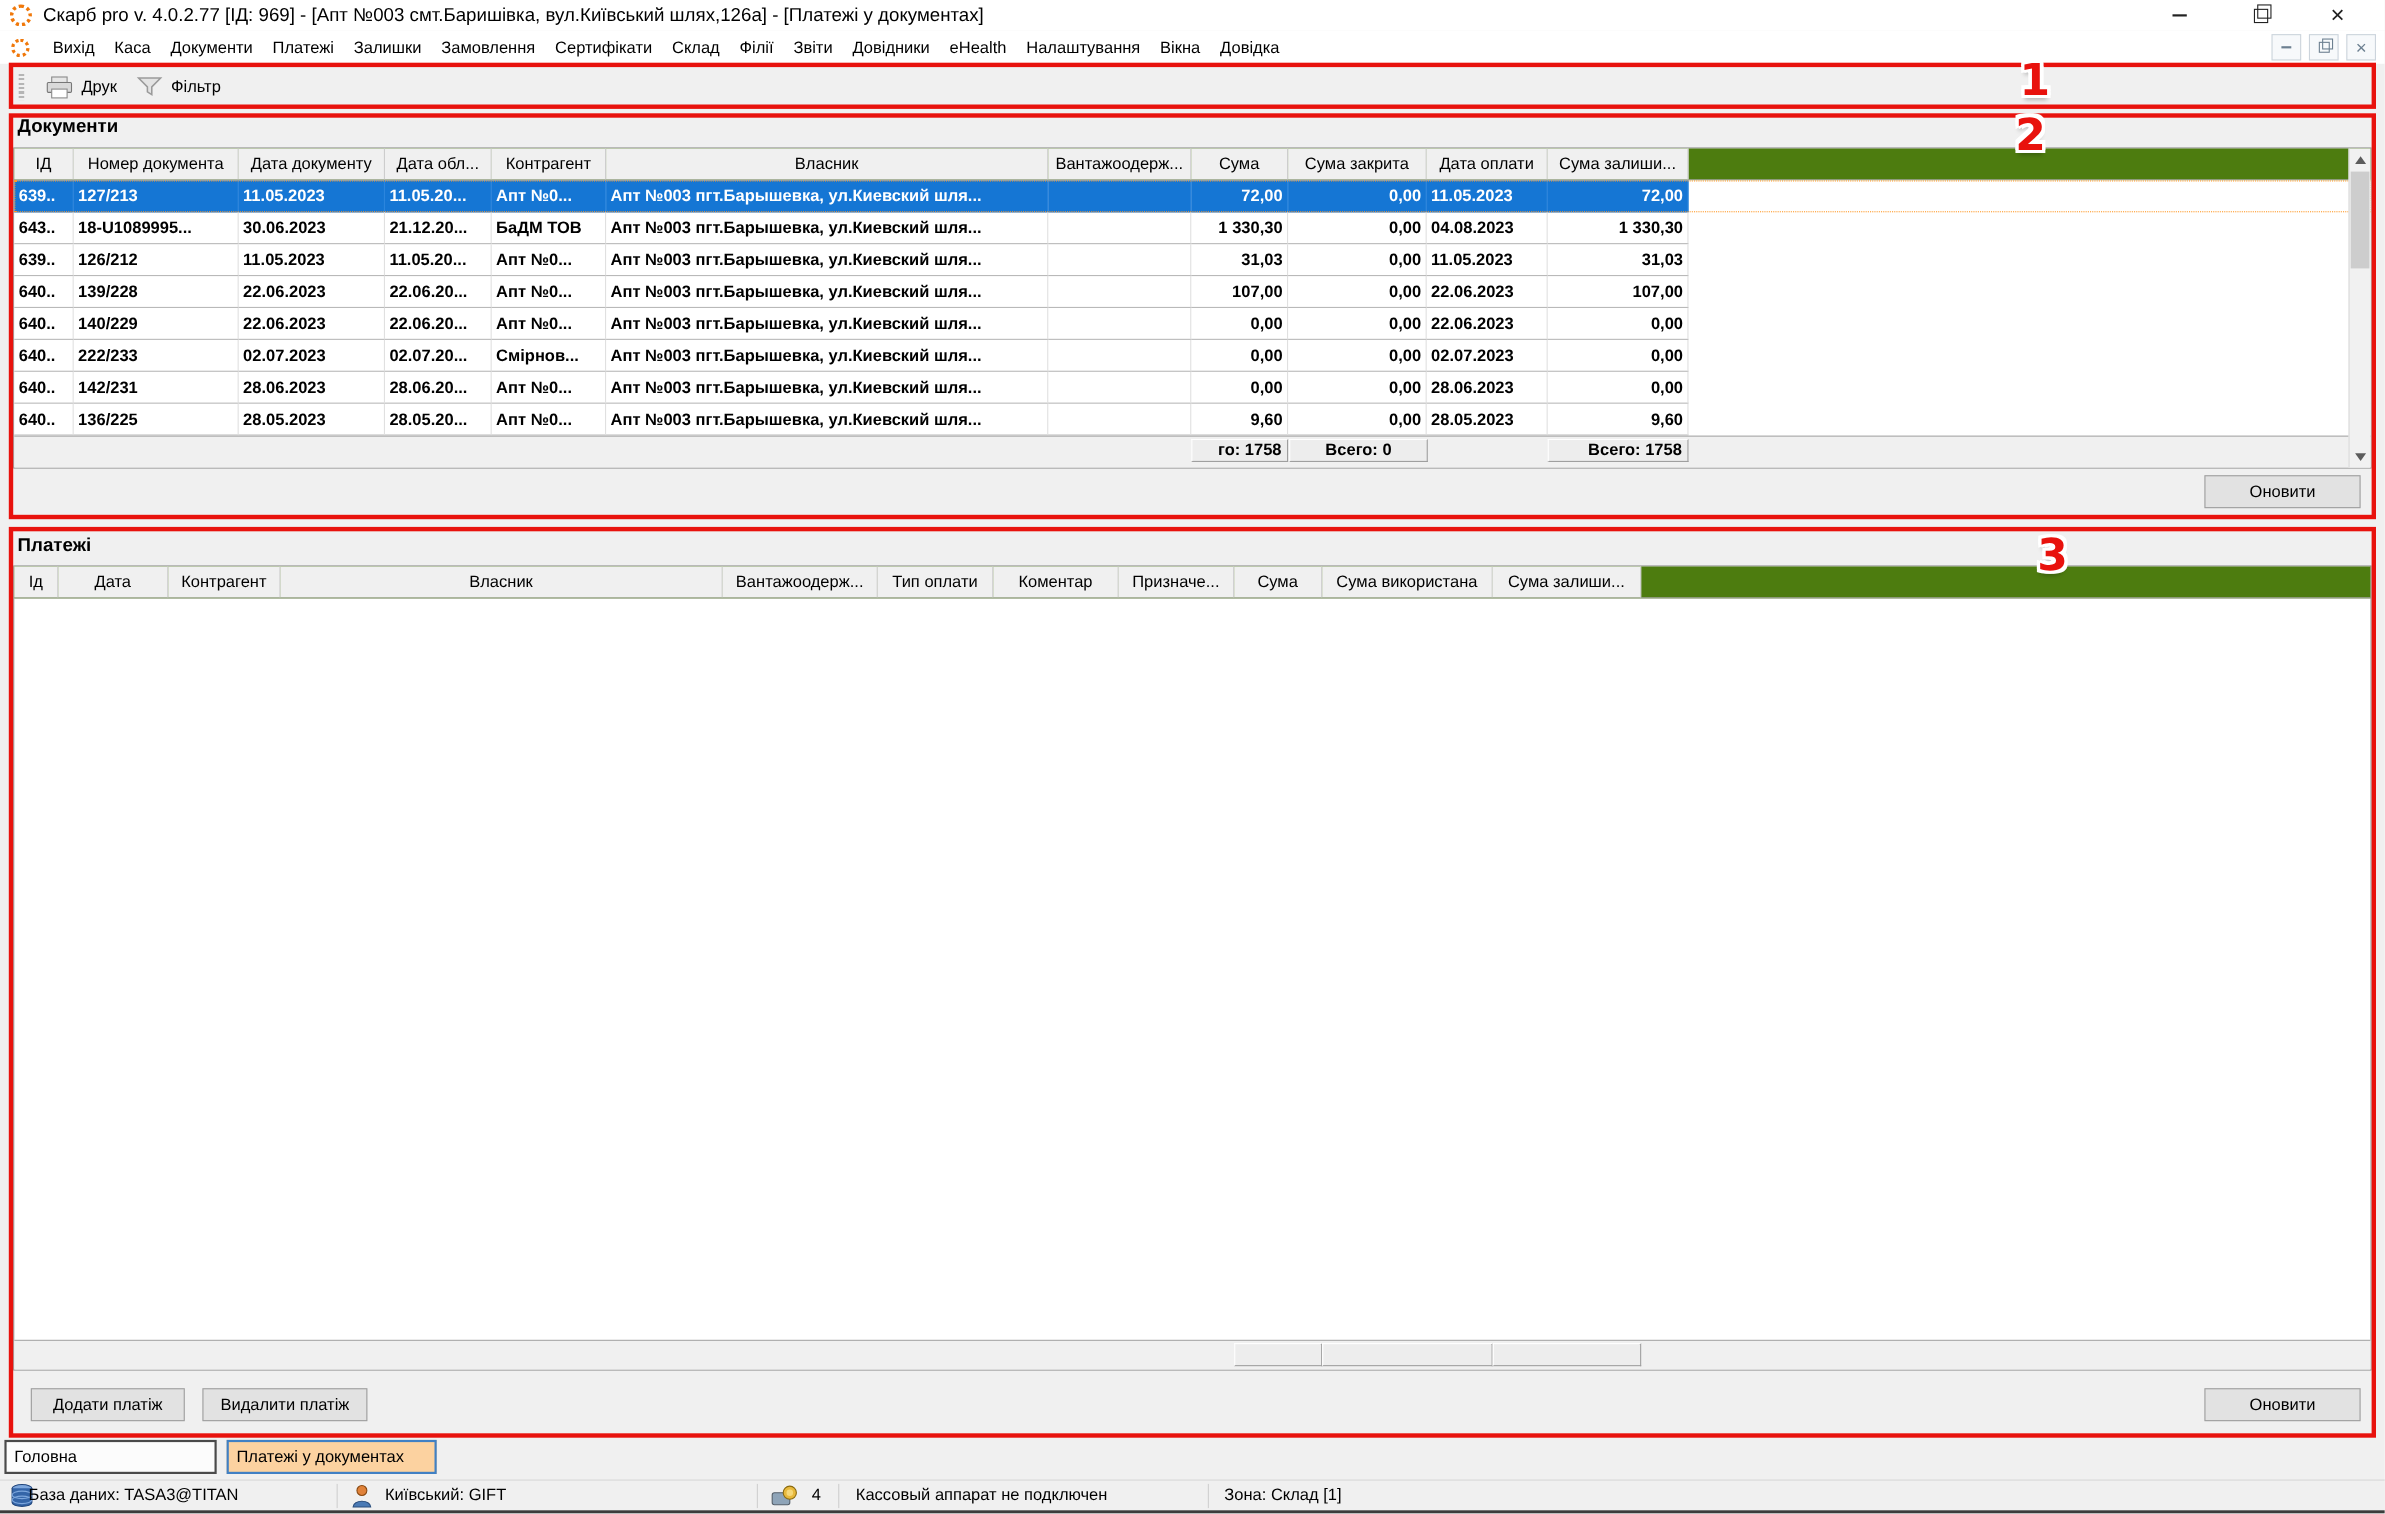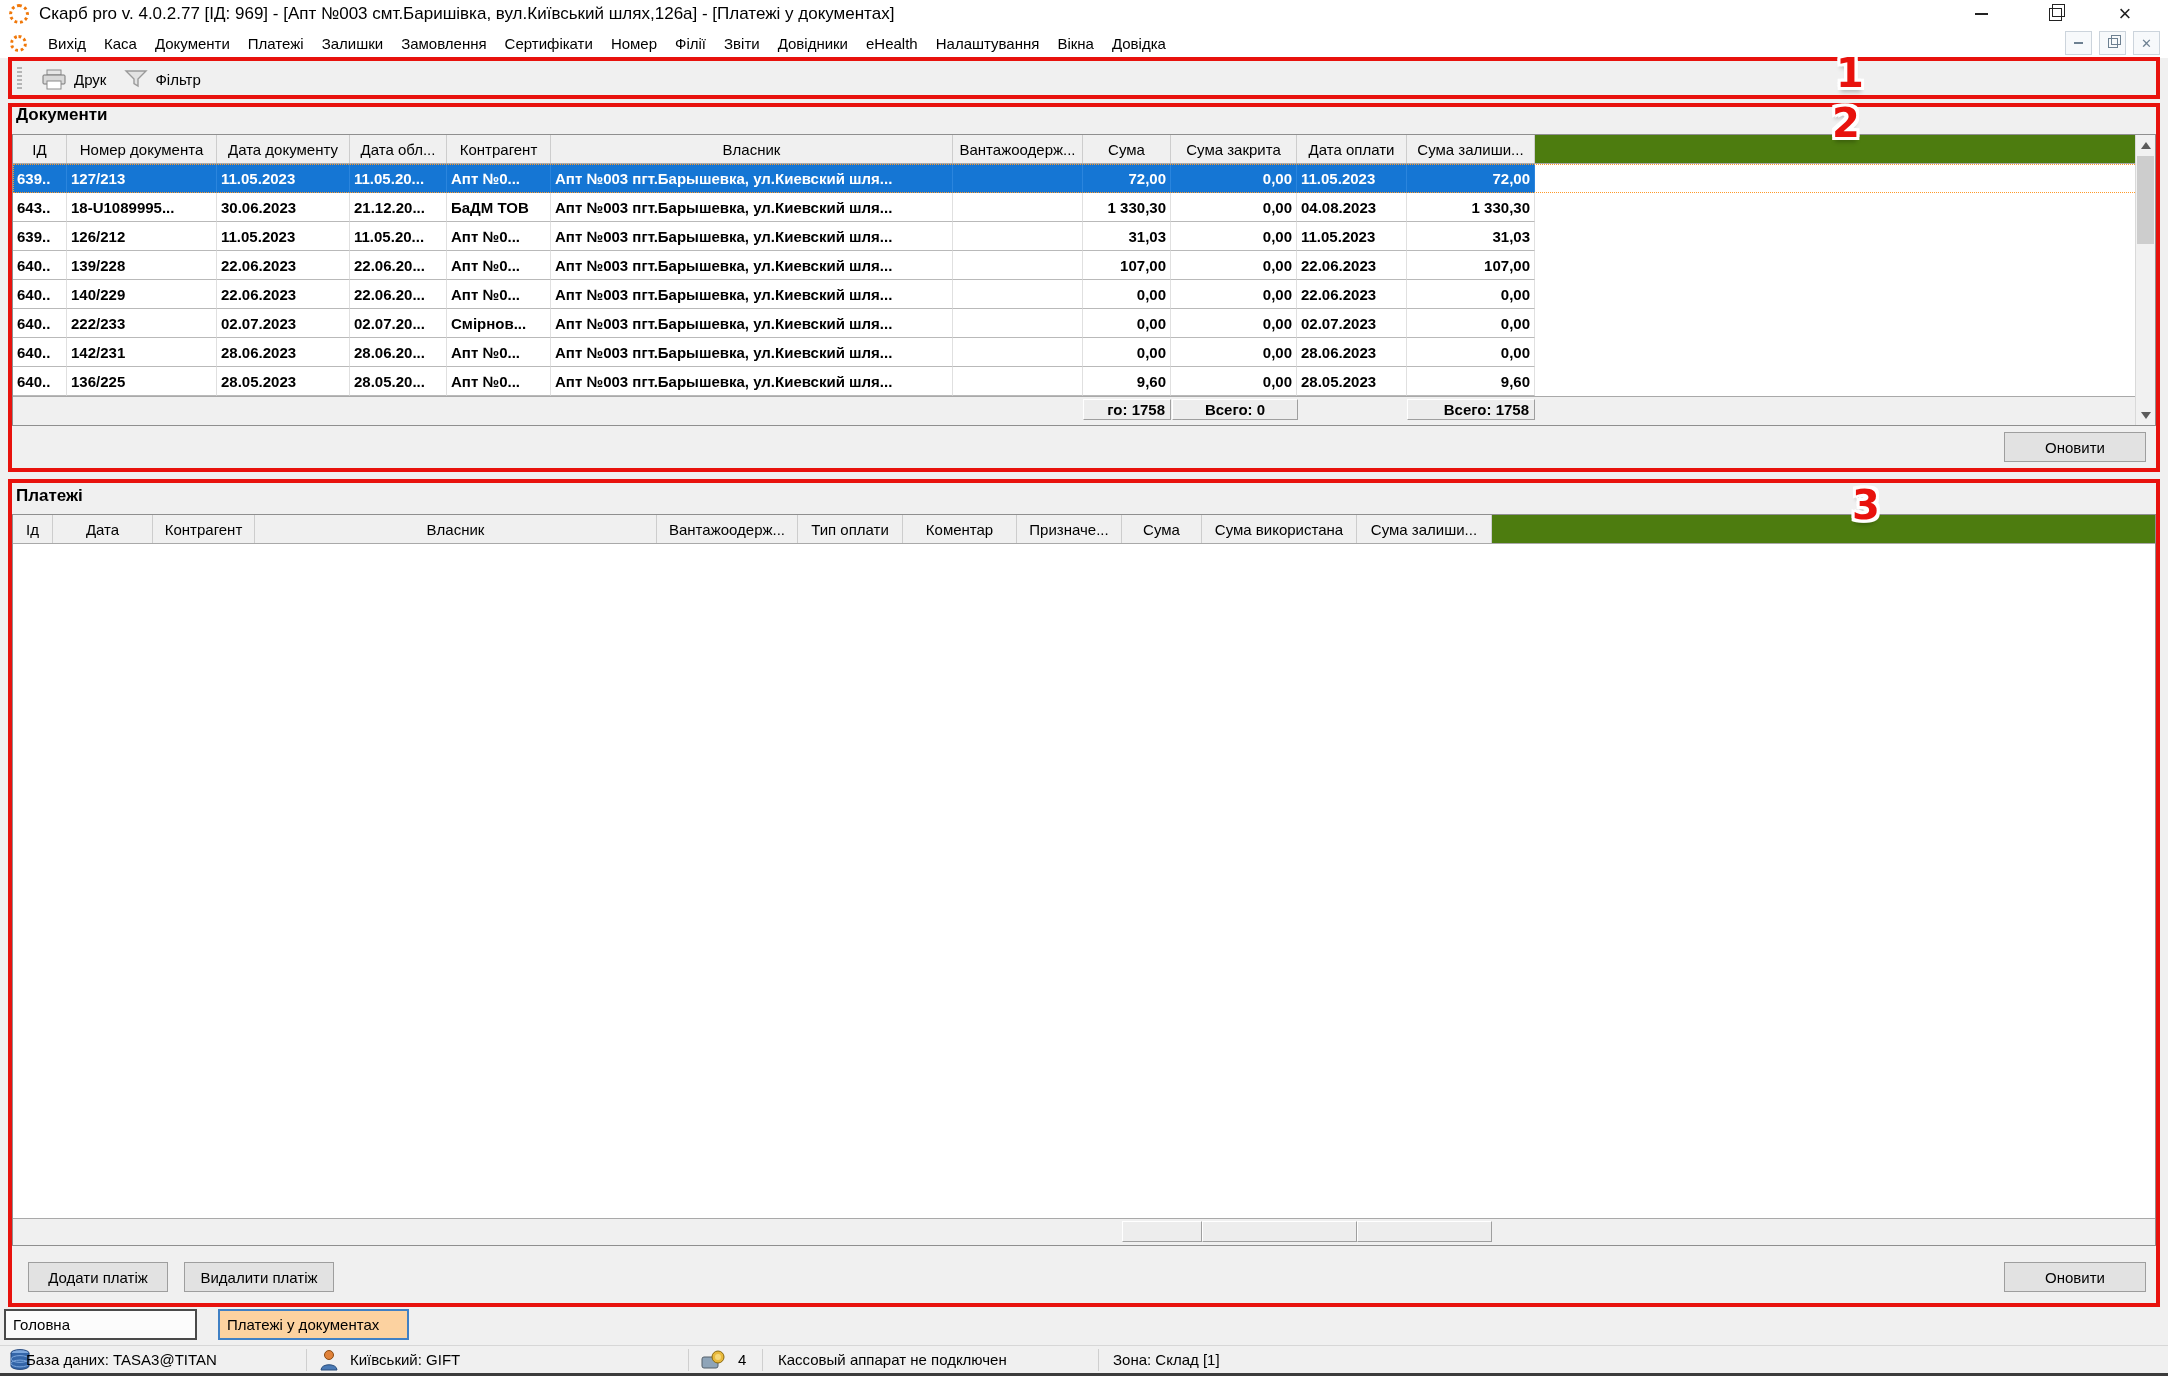--- a/index.html
+++ b/index.html
@@ -45,21 +45,21 @@
   .vscroll{position:absolute;top:0;right:0;bottom:0;width:19px;background:#f1f1f1;border-left:1px solid #d9d9d9}
   .sarrow{position:absolute;left:0;width:19px;height:20px;display:flex;align-items:center;justify-content:center}
   .tri-up{width:0;height:0;border-left:5px solid transparent;border-right:5px solid transparent;border-bottom:7px solid #5c5c5c}
   .tri-down{width:0;height:0;border-left:5px solid transparent;border-right:5px solid transparent;border-top:7px solid #5c5c5c}
   .sthumb{position:absolute;left:1px;top:21px;width:17px;height:88px;background:#cdcdcd}
   .empty-msg{position:absolute;left:0;top:350px;width:1479px;text-align:center;font-weight:bold;font-size:16px;color:#6e8093}
   
   .btn{position:absolute;background:#e2e2e2;border:1px solid #9e9e9e;display:flex;align-items:center;justify-content:center;box-sizing:border-box;cursor:default}
   .tab{position:absolute;display:flex;align-items:center;box-sizing:border-box;padding-left:7px;cursor:default}
   .tab-main{left:4px;top:1309px;width:193px;height:31px;background:#fcfcfc;border:2px solid #4a4a4a}
-  .tab-payments{left:218px;top:1309px;width:191px;height:31px;background:#fcd2a0;border:2px solid #4080c4}
+  .tab-payments{left:206px;top:1309px;width:191px;height:31px;background:#fcd2a0;border:2px solid #4080c4}
   .statusbar{position:absolute;left:0;top:1345px;width:2168px;height:28px;background:#f0f0f0;border-top:1px solid #d7d7d7}
   .stext{position:absolute;top:5px;white-space:nowrap}
   .sdiv{position:absolute;top:3px;height:22px;width:1px;background:#cfcfcf}
   .sicon{position:absolute;top:2px}
   .win-bottom{position:absolute;left:0;top:1373px;width:2168px;height:3px;background:#3c3c3c}
   
   .anno{position:absolute;border:4px solid #e8120d;box-sizing:border-box;pointer-events:none}
   .anno-label{position:absolute;font-family:"DejaVu Sans",sans-serif;font-weight:bold;font-size:40px;color:#e8120d;pointer-events:none;
     text-shadow:-3px -3px 0 #fff,3px -3px 0 #fff,-3px 3px 0 #fff,3px 3px 0 #fff,0 -3px 0 #fff,0 3px 0 #fff,-3px 0 0 #fff,3px 0 0 #fff,0 5px 4px rgba(0,0,0,.25)}
 </style>
@@ -83,21 +83,21 @@
 <div class="menubar">
   <span class="mdi-icon"></span>
   <div id="menu-items" style="display:flex">
       <span class="menu-item">Вихід</span>
       <span class="menu-item">Каса</span>
       <span class="menu-item">Документи</span>
       <span class="menu-item">Платежі</span>
       <span class="menu-item">Залишки</span>
       <span class="menu-item">Замовлення</span>
       <span class="menu-item">Сертифікати</span>
-      <span class="menu-item">Номер</span>
+      <span class="menu-item">Склад</span>
       <span class="menu-item">Філії</span>
       <span class="menu-item">Звіти</span>
       <span class="menu-item">Довідники</span>
       <span class="menu-item">eHealth</span>
       <span class="menu-item">Налаштування</span>
       <span class="menu-item">Вікна</span>
       <span class="menu-item">Довідка</span>
     </div>
 </div>
 <div class="mdi-controls" style="top:31px">

